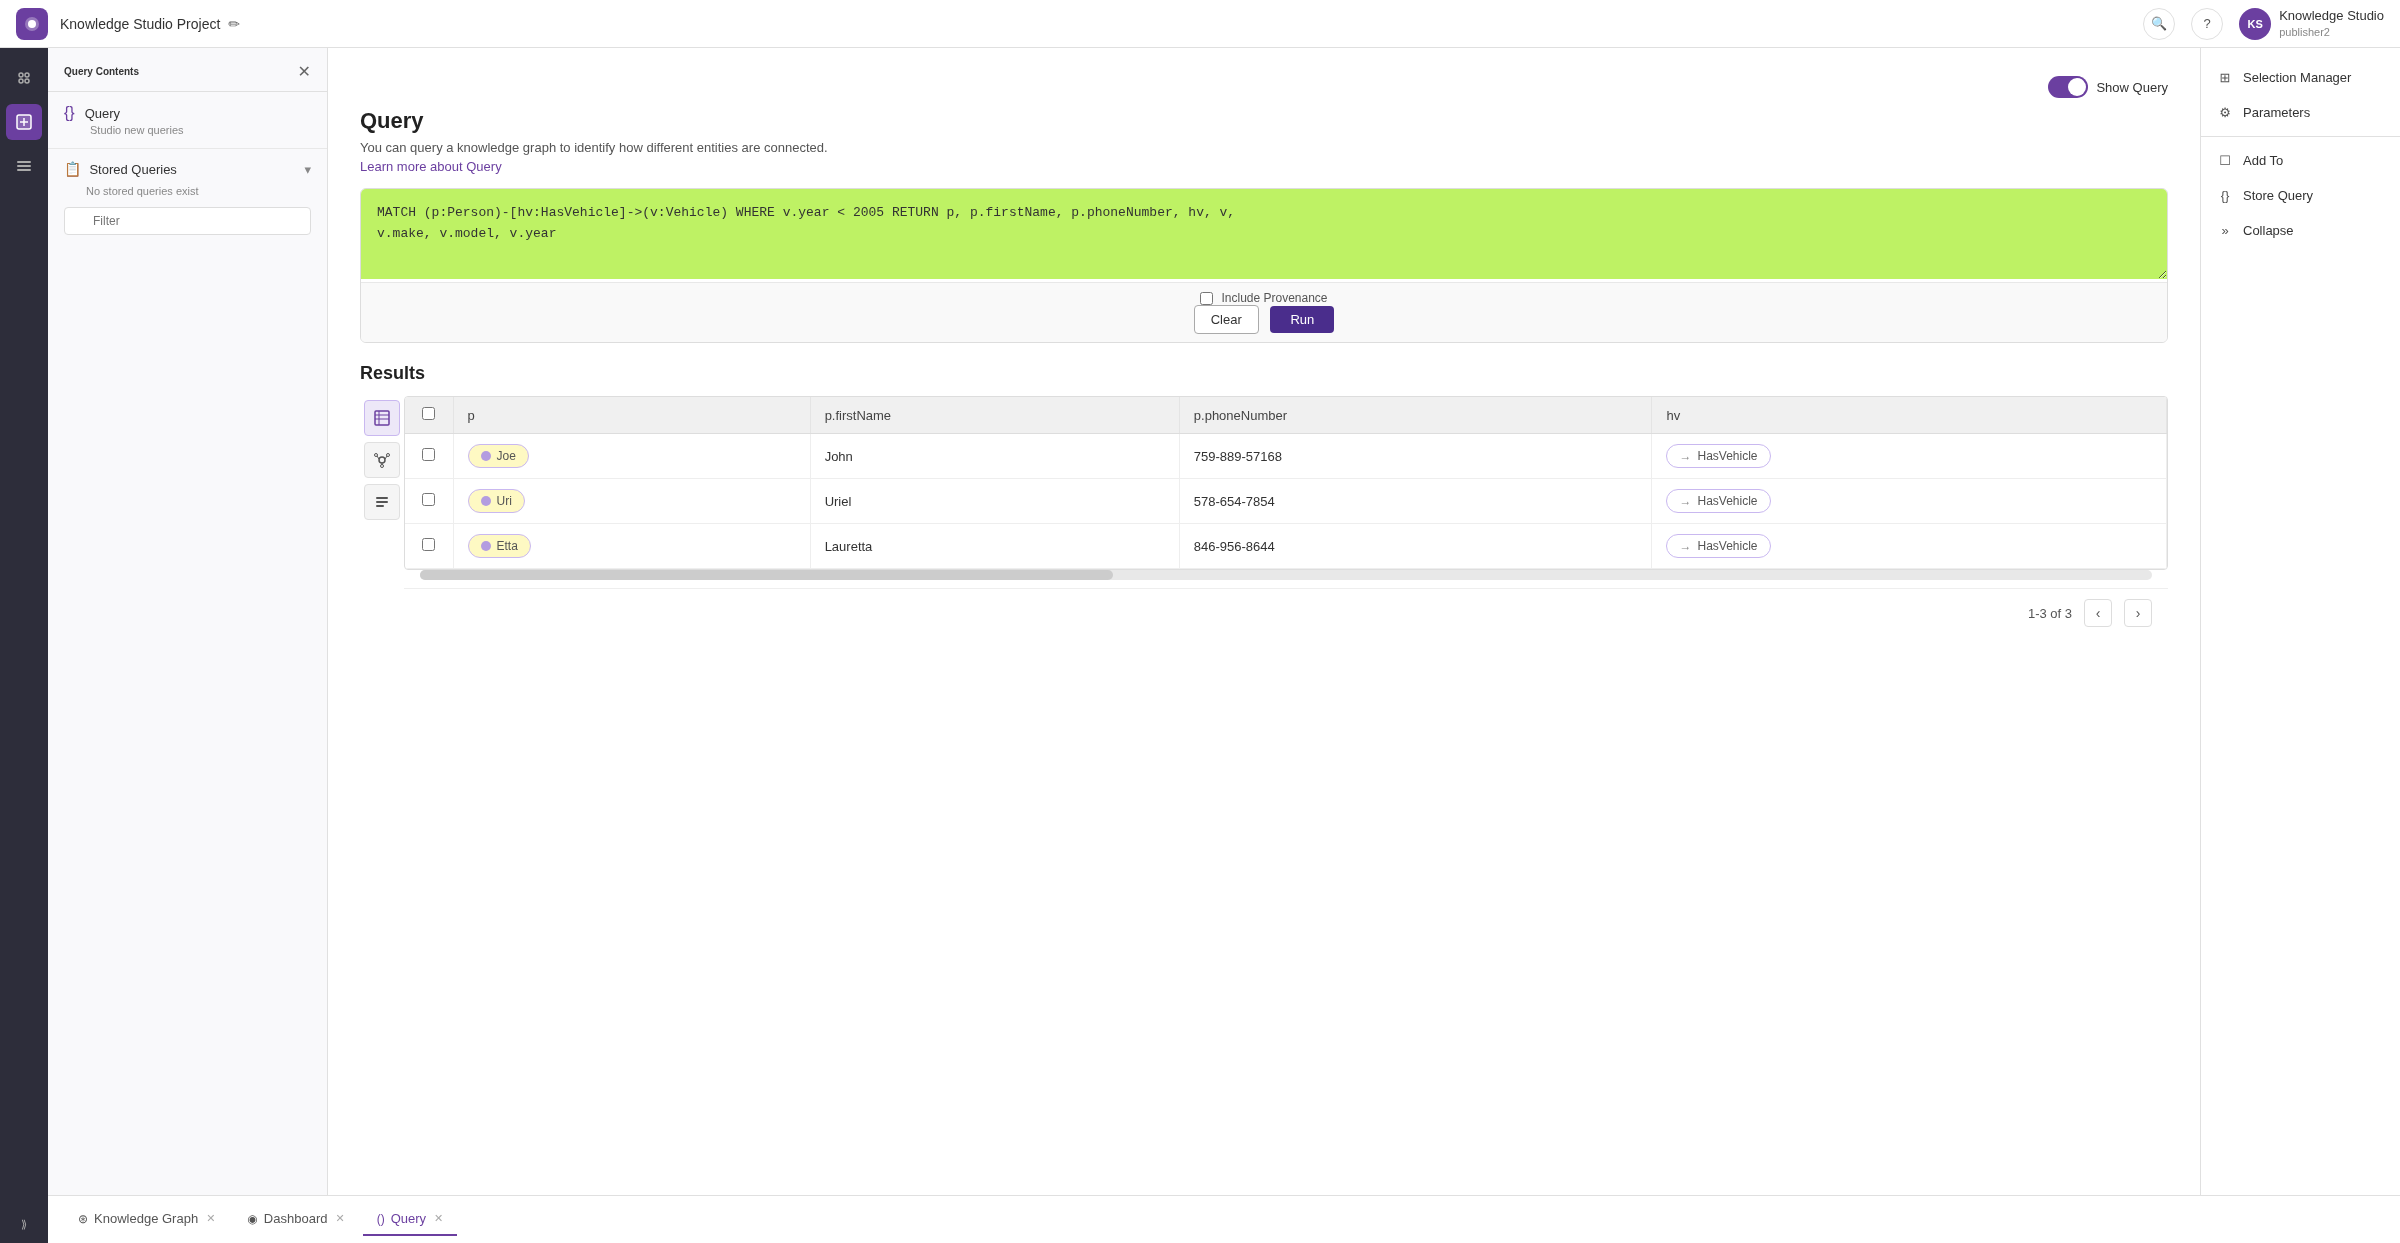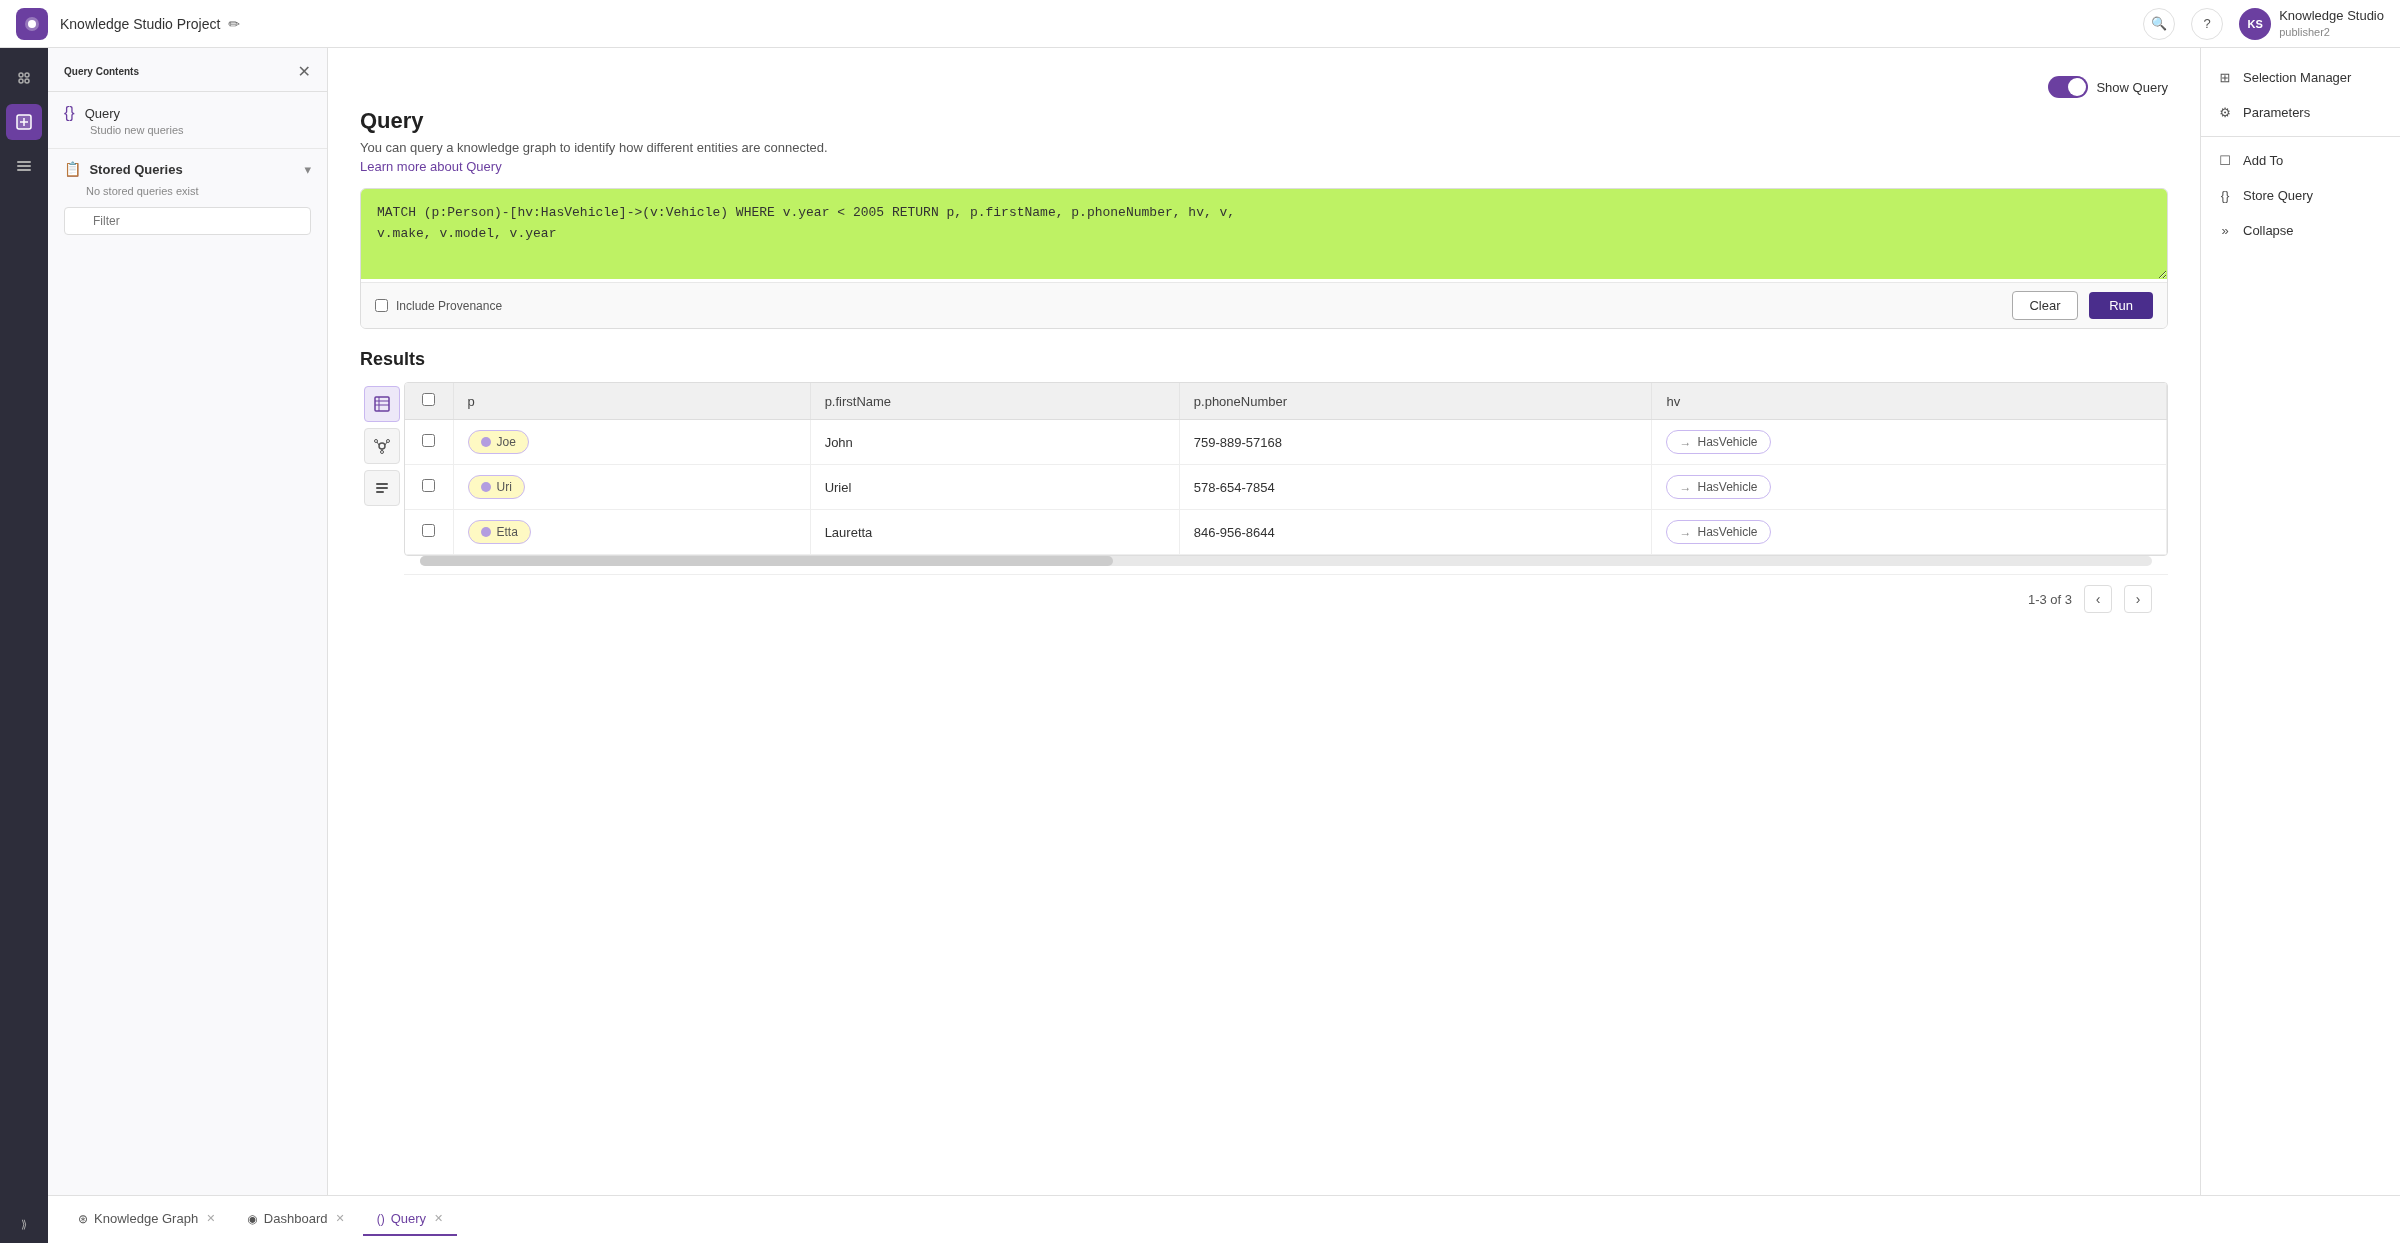--- a/index.html
+++ b/index.html
@@ -121,21 +121,21 @@
     .panel-section-title { font-size: 13px; font-weight: 500; }
     .panel-section-subtitle { font-size: 11px; color: #888; margin-top: 2px; margin-left: 26px; }
 
     .stored-queries-section { padding: 12px 16px; flex: 1; }
     .stored-header {
       display: flex; align-items: center; justify-content: space-between;
       margin-bottom: 8px;
     }
     .stored-left { display: flex; align-items: center; gap: 8px; }
     .stored-icon { color: #6b3fa0; font-size: 14px; }
-    .stored-title { font-size: 13px; font-weight: 700; }
+    .stored-title { font-size: 13px; font-weight: 400; }
     .stored-sub { font-size: 11px; color: #888; margin-left: 22px; margin-bottom: 10px; }
     .filter-input {
       width: 100%;
       padding: 6px 16px 6px 28px;
       border: 1px solid #ddd;
       border-radius: 4px;
       font-size: 12px;
       background: #fff;
       outline: none;
       position: relative;
@@ -200,20 +200,21 @@
       outline: none;
       color: #333;
       background: #bef264;
       line-height: 1.6;
     }
     .query-toolbar {
       display: flex; align-items: center; justify-content: space-between;
       padding: 8px 14px;
       background: #f9f9f9;
       border-top: 1px solid #e8e8e8;
+      flex-direction: column;
     }
     .include-provenance {
       display: flex; align-items: center; gap: 8px;
       font-size: 12px; color: #555;
     }
     .include-provenance input[type="checkbox"] { cursor: pointer; }
     .btn-clear {
       padding: 6px 16px;
       border: 1px solid #aaa;
       background: #fff;

